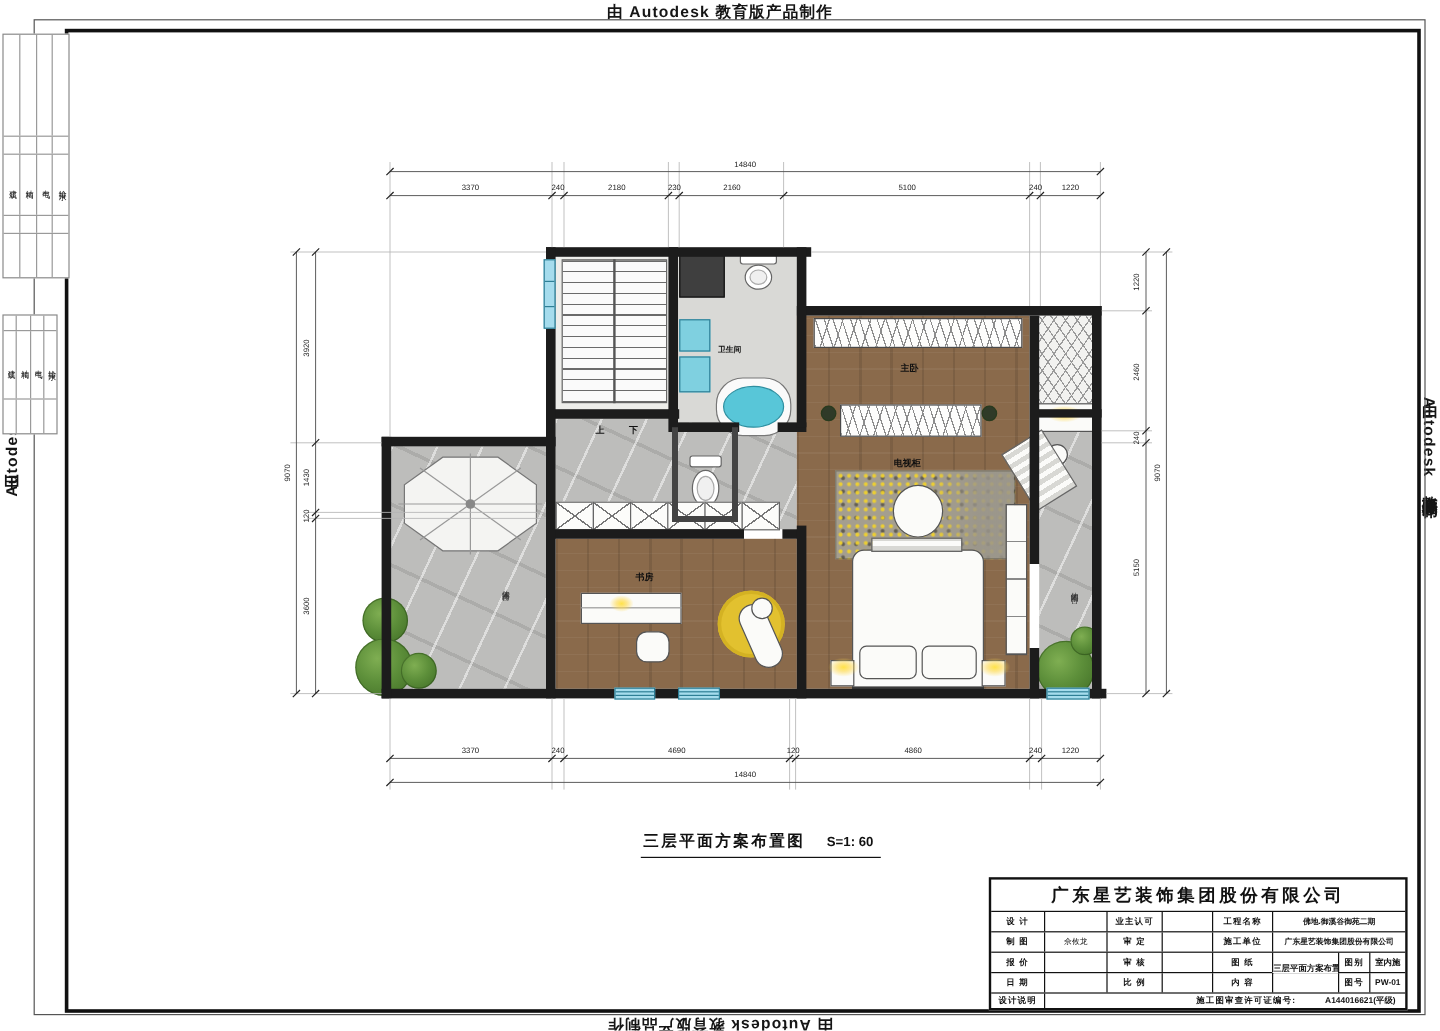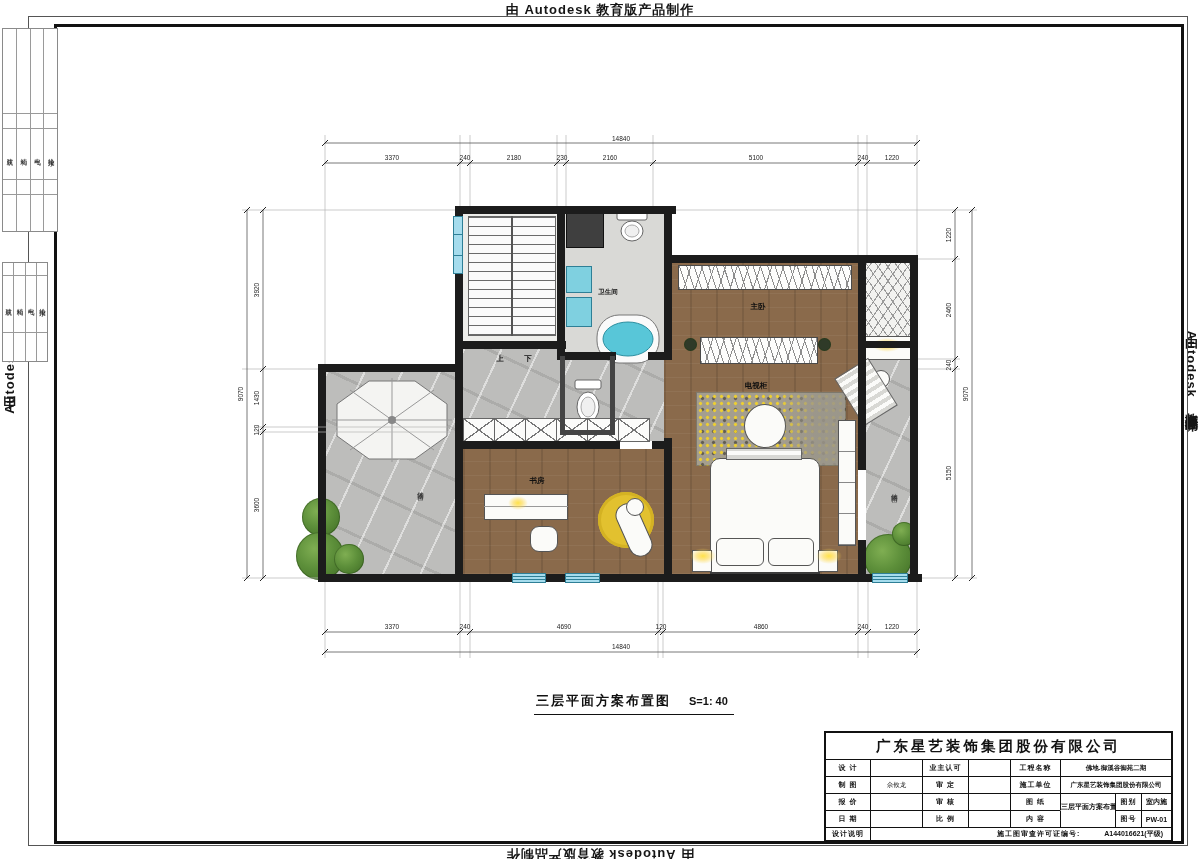--- a/index.html
+++ b/index.html
@@ -330,21 +330,21 @@
   <span class="lbl" style="left:756px;top:386px;">电视柜</span>
   <span class="lbl" style="left:537px;top:481px;">书房</span>
   <span class="lbl" style="left:608px;top:292px;font-size:6.5px;">卫生间</span>
   <span class="lbl" style="left:500px;top:359px;">上</span>
   <span class="lbl" style="left:528px;top:359px;">下</span>
   <span class="vlbl" style="left:420px;top:488px;">休闲露台</span>
   <span class="vlbl" style="left:894px;top:490px;">休闲阳台</span>
 
   <div class="dtitle">
     <span class="t1">三层平面方案布置图</span>
-    <span class="t2">S=1: 40</span>
+    <span class="t2">S=1: 60</span>
   </div>
 
   <div class="tb">
     <div class="company">广东星艺装饰集团股份有限公司</div>
     <div class="tbrow" style="height:16px;">
       <div class="tc tlab" style="width:44px;">设 计</div>
       <div class="tc" style="width:52px;"></div>
       <div class="tc tlab" style="width:46px;">业主认可</div>
       <div class="tc" style="width:42px;"></div>
       <div class="tc tlab" style="width:50px;">工程名称</div>

